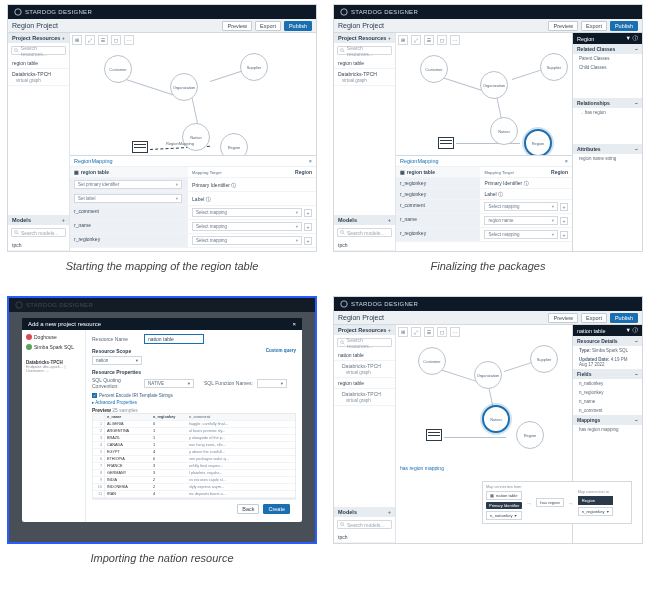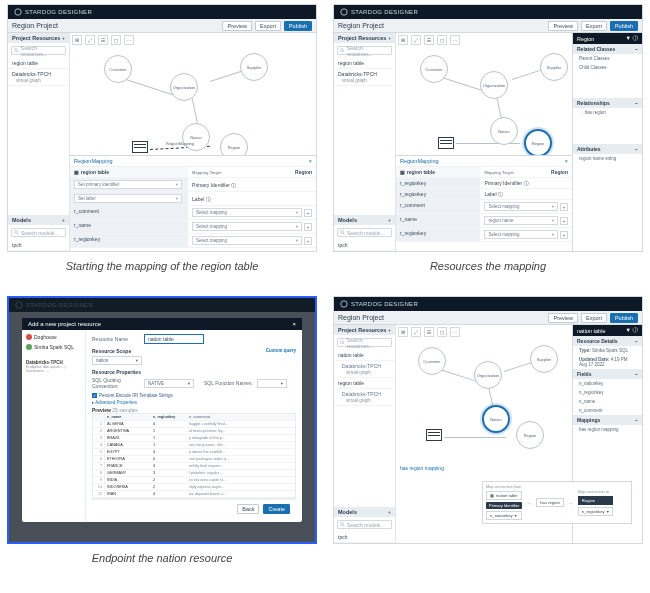--- a/index.html
+++ b/index.html
@@ -574,21 +574,21 @@
                     <span>Select mapping</span>
                     <span class="chev">▾</span>
                   </span>
                   <span class="plusbox">+</span>
                 </div>
               </div>
         </div>
       </div>
     </div>
   </div>
-  <div class="caption">Resources the mapping</div>
+  <div class="caption">Finalizing the packages</div>
 </div>
 
 <div class="cell">
   <div class="panel highlight">
     <div class="app-header">
           <div class="logo">
             <svg viewBox="0 0 10 10">
               <circle cx="5" cy="5" r="4" fill="none" stroke="#cfd8e0"></circle>
             </svg>
             <span>STARDOG DESIGNER</span>
@@ -732,21 +732,21 @@
             </div>
             <div class="mfoot">
               <span class="btn">Back</span>
               <span class="btn primary">Create</span>
             </div>
           </div>
         </div>
       </div>
     </div>
   </div>
-  <div class="caption">Endpoint the nation resource</div>
+  <div class="caption">Importing the nation resource</div>
 </div>
 
 <div class="cell">
   <div class="panel">
     <div class="app-header">
           <div class="logo">
             <svg viewBox="0 0 10 10">
               <circle cx="5" cy="5" r="4" fill="none" stroke="#cfd8e0"></circle>
             </svg>
             <span>STARDOG DESIGNER</span>

